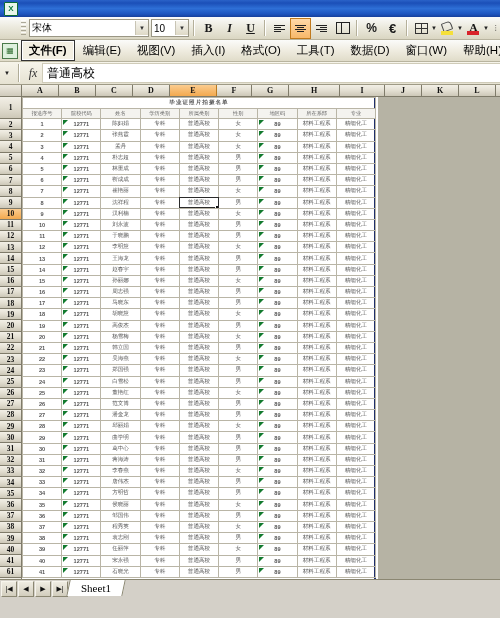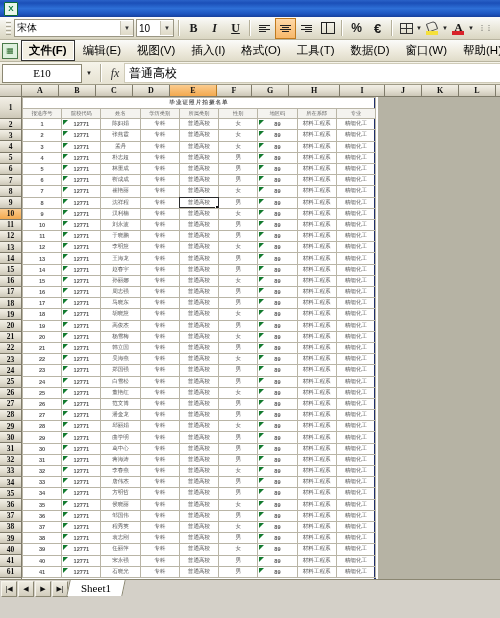--- a/index.html
+++ b/index.html
@@ -23,21 +23,21 @@
     color:#107c41;font-size:8px;font-weight:bold;line-height:1;
   }
   #titlebar .ttl{
     font-size:11px;font-weight:bold;letter-spacing:.2px;
     white-space:nowrap;overflow:hidden;text-shadow:1px 1px 0 rgba(0,0,0,.35);
   }
   
   #fmtbar{
     height:22px;display:flex;align-items:center;
     background:linear-gradient(to bottom,#fbfbfa 0%,#eceade 45%,#dad6c2 100%);
-    border-bottom:1px solid #b8b49f;padding:0 4px;
+    border-bottom:1px solid #b8b49f;padding:0 19px;
   }
   .grip{width:5px;height:16px;margin:0 2px;flex:none;
     background:
       repeating-linear-gradient(to bottom,#fff 0 1px,transparent 1px 2px,#9a9684 2px 3px,transparent 3px 4px);
     opacity:.8;}
   .combo{
     height:16px;background:#fff;border:1px solid #9a9684;
     display:flex;align-items:center;margin:0 1px;flex:none;
   }
   .combo .val{padding:0 2px;font-size:10px;color:#000;overflow:hidden;white-space:nowrap;}
@@ -291,21 +291,20 @@
   <div class="mitem">视图(V)</div>
   <div class="mitem">插入(I)</div>
   <div class="mitem">格式(O)</div>
   <div class="mitem">工具(T)</div>
   <div class="mitem">数据(D)</div>
   <div class="mitem">窗口(W)</div>
   <div class="mitem">帮助(H)</div>
 </div>
 
 <div id="formulabar">
-  <div id="namebox">E10</div>
   <div id="nameArrow">▼</div>
   <div class="fsep"></div>
   <div id="fxicon">fx</div>
   <div id="fmlatext">普通高校</div>
 </div>
 
 <div id="gridwrap">
   <div id="colhdr">
     <div id="corner"></div>
   <div class="ch" style="width: 36px;">A</div>

